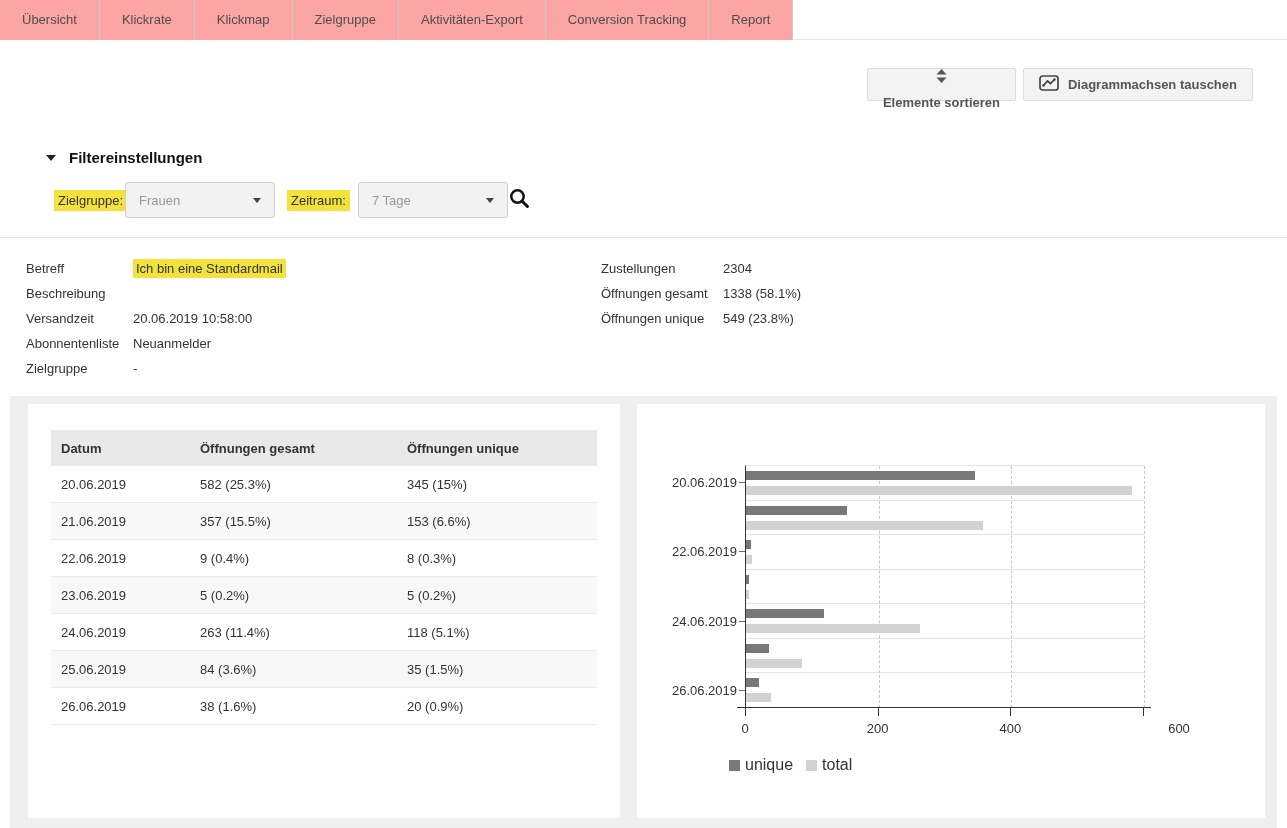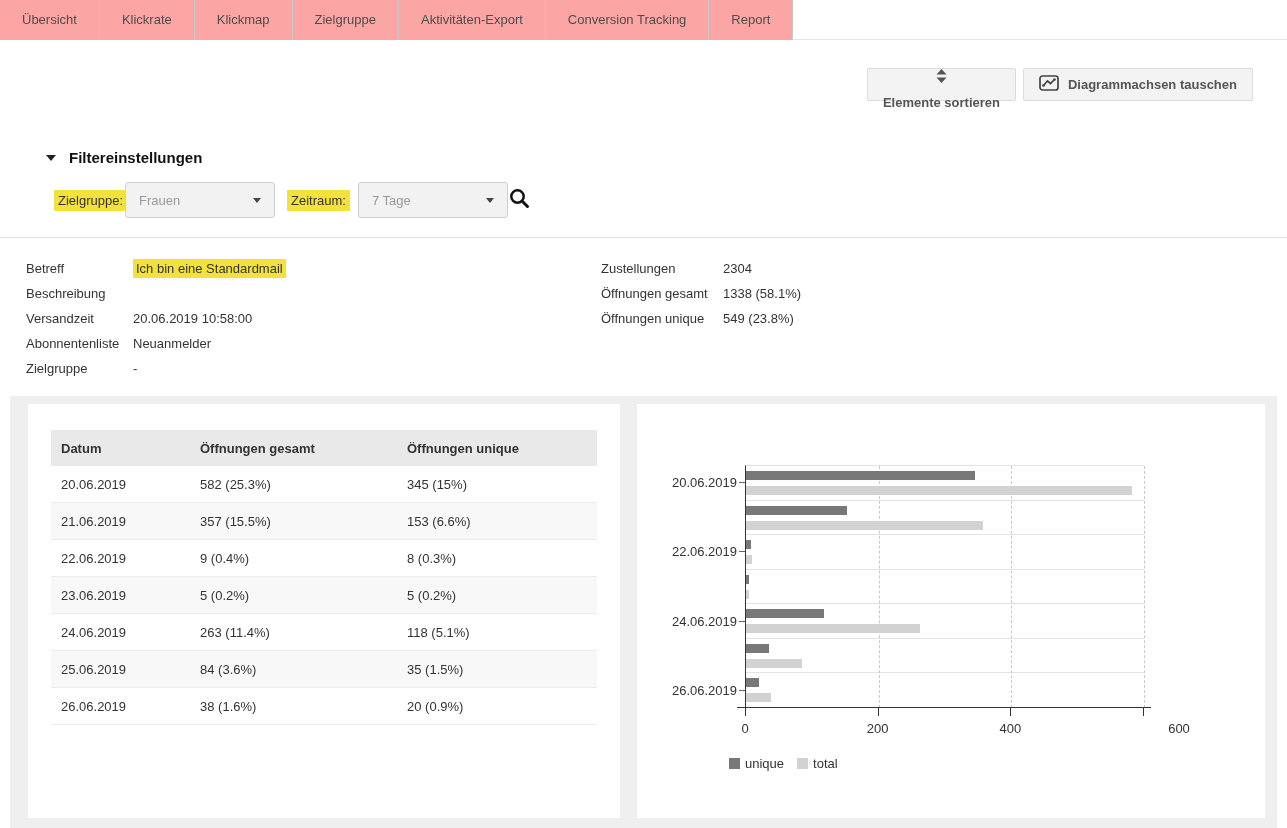--- a/index.html
+++ b/index.html
@@ -65,21 +65,21 @@
               display:flex;flex-direction:column;}
   .cgroup{flex:1;position:relative;border-bottom:1px solid #e3e3e3;}
   .bar{position:absolute;left:0;z-index:1;}
   .bar-a{top:5px;height:9px;}
   .bar-b{top:20px;height:9px;}
   .gridline{position:absolute;top:0;bottom:0;width:0;border-left:1px dashed #c8c8c8;z-index:0;}
   .x-axis-line{position:absolute;left:100px;top:303px;width:414px;height:1px;background:#333;}
   .x-axis{position:absolute;left:108px;top:304px;width:398px;height:40px;}
   .xtick{position:absolute;top:0;width:1px;height:8px;background:#333;}
   .xlabel{position:absolute;top:13px;transform:translateX(-50%);font-size:13px;color:#333;}
-  .legend{position:absolute;left:92px;top:352px;display:flex;align-items:center;gap:13px;font-size:13px;color:#333;}
+  .legend{position:absolute;left:92px;top:352px;display:flex;align-items:center;gap:13px;font-size:16px;color:#333;}
   .legend-item{display:flex;align-items:center;gap:5px;}
   .swatch{width:11px;height:11px;}
 </style>
 </head>
 <body>
 
 <div class="tabbar">
     <div class="tab">Übersicht</div>
     <div class="tab">Klickrate</div>
     <div class="tab">Klickmap</div>

